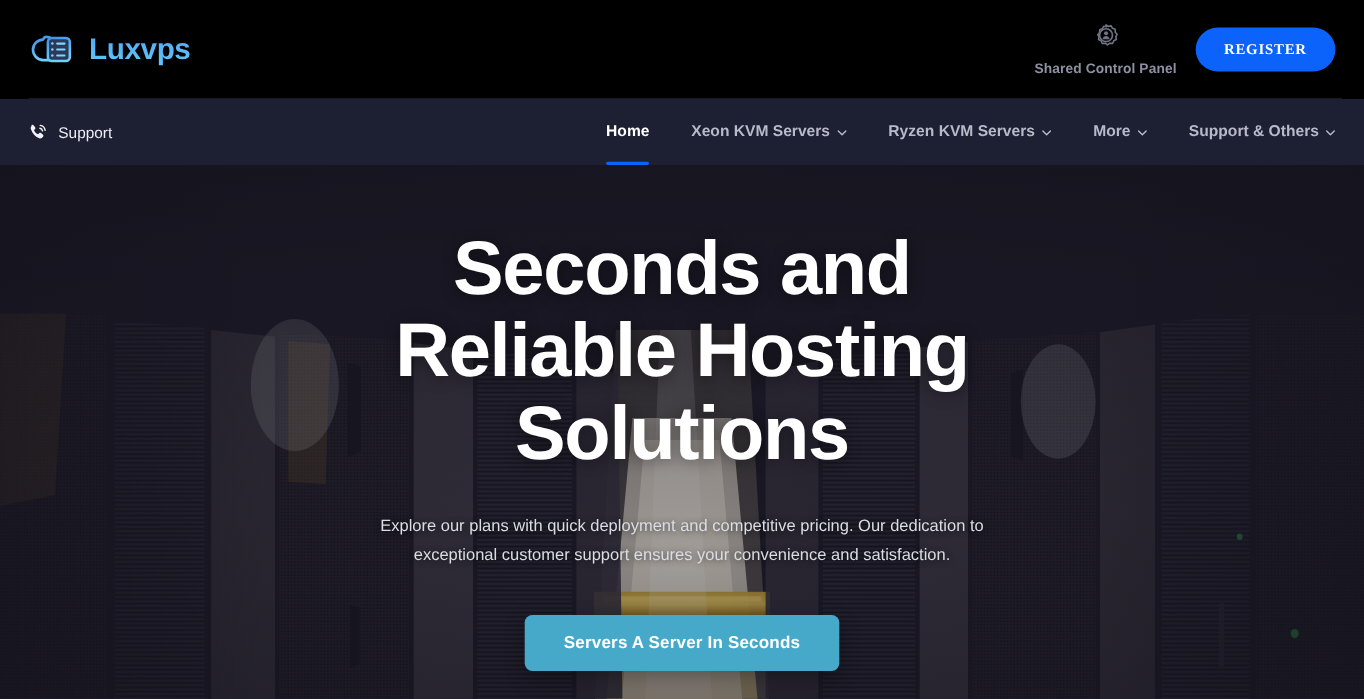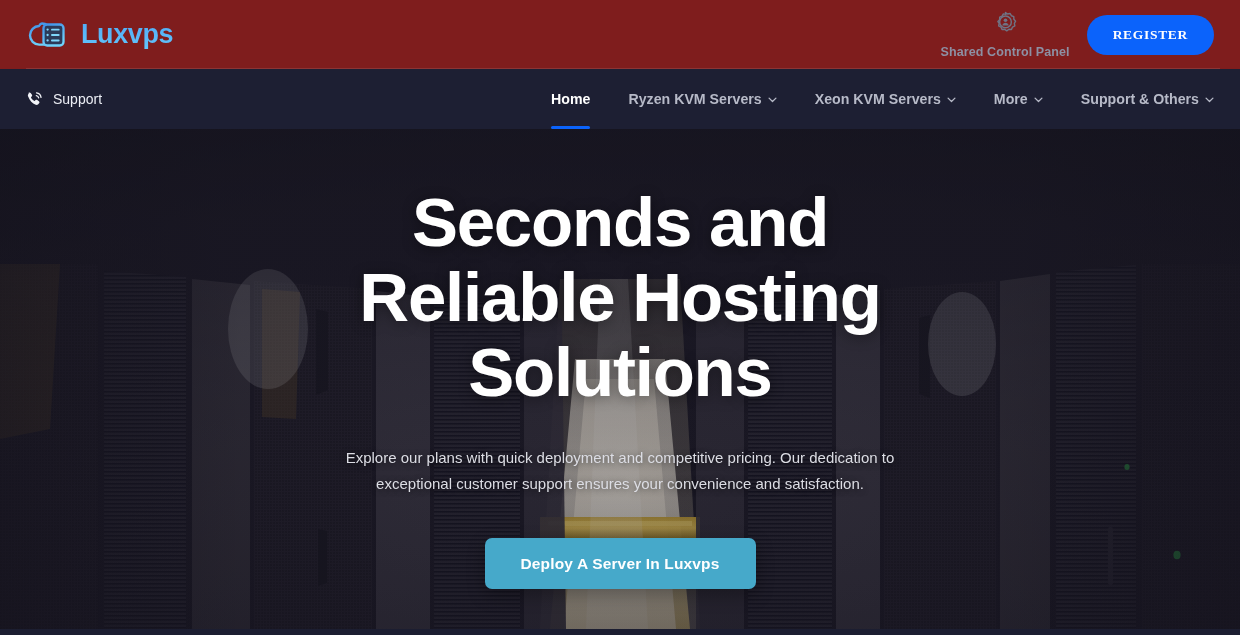--- a/index.html
+++ b/index.html
@@ -7,21 +7,21 @@
   html,body {
     width:1240px; height:635px; overflow:hidden;
     background:#1c1e31;
     font-family:"Liberation Sans", sans-serif;
     -webkit-font-smoothing:antialiased;
   }
   .page { position:relative; width:1240px; height:635px; overflow:hidden; }
 
   
   .topbar {
-    position:relative; height:69px; background:#7f1d1d;
+    position:relative; height:90px; background:#000000;
     display:flex; align-items:center; padding:0 26px;
   }
   .topbar::after{
     content:""; position:absolute; left:26px; right:20px; bottom:0;
     height:1px; background:rgba(255,255,255,.10);
   }
   .brand { display:flex; align-items:center; gap:9px; cursor:pointer; }
   .brand-mark { width:46px; height:40px; display:block; }
   .brand-name {
     font-size:27px; font-weight:700; letter-spacing:-0.4px;
@@ -158,28 +158,28 @@
       <span class="support-label">Support</span>
     </a>
 
     <div class="mainnav">
 
       <div class="nav-item active">
         <span>Home</span>
       </div>
 
       <div class="nav-item">
-        <span>Ryzen KVM Servers</span>
+        <span>Xeon KVM Servers</span>
         <svg class="caret" viewBox="0 0 10 7">
           <path d="M1 1.3L5 5.3L9 1.3" fill="none" stroke="#b7bac8" stroke-width="1.5" stroke-linecap="round" stroke-linejoin="round"></path>
         </svg>
       </div>
 
       <div class="nav-item">
-        <span>Xeon KVM Servers</span>
+        <span>Ryzen KVM Servers</span>
         <svg class="caret" viewBox="0 0 10 7">
           <path d="M1 1.3L5 5.3L9 1.3" fill="none" stroke="#b7bac8" stroke-width="1.5" stroke-linecap="round" stroke-linejoin="round"></path>
         </svg>
       </div>
 
       <div class="nav-item">
         <span>More</span>
         <svg class="caret" viewBox="0 0 10 7">
           <path d="M1 1.3L5 5.3L9 1.3" fill="none" stroke="#b7bac8" stroke-width="1.5" stroke-linecap="round" stroke-linejoin="round"></path>
         </svg>
@@ -298,17 +298,17 @@
         <span>Seconds and</span><br>
         <span>Reliable Hosting</span><br>
         <span>Solutions</span>
       </h1>
 
       <p class="hero-sub">
         <span>Explore our plans with quick deployment and competitive pricing. Our dedication to</span>
         <span>exceptional customer support ensures your convenience and satisfaction.</span>
       </p>
 
-      <button class="hero-cta">Deploy A Server In Luxvps</button>
+      <button class="hero-cta">Servers A Server In Seconds</button>
     </div>
   </section>
 
 </div>
 
 </body></html>

